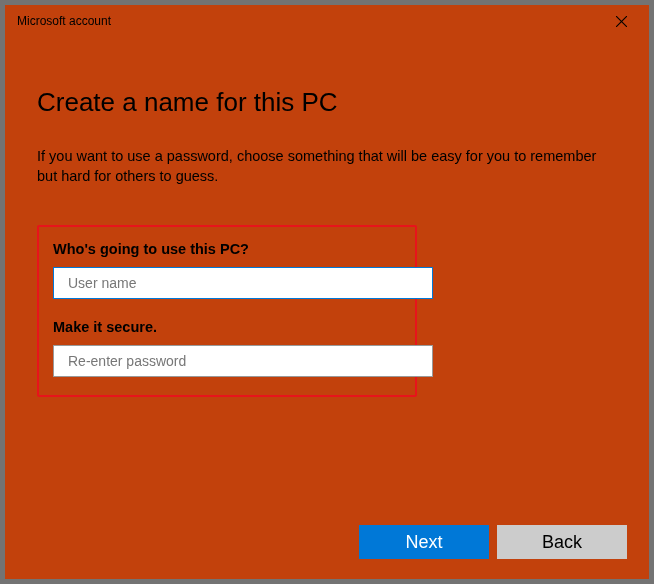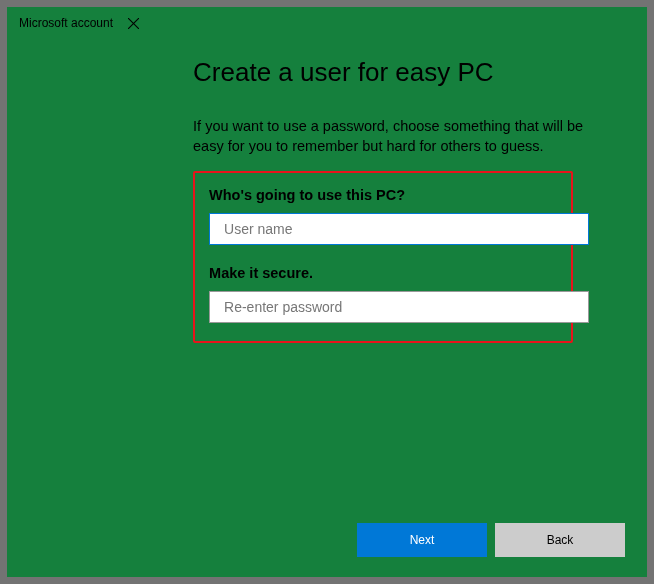--- a/index.html
+++ b/index.html
@@ -6,24 +6,24 @@
     body {
       font-family: "Segoe UI", Tahoma, sans-serif;
       background: #fff;
       width: 654px;
       height: 584px;
       overflow: hidden;
     }
     .window {
       width: 654px;
       height: 584px;
-      border: 7px solid #737373;
-      background: #15803d;
+      border: 5px solid #737373;
+      background: #c2410c;
       display: flex;
-      flex-direction: row;
+      flex-direction: column;
       position: relative;
     }
     .titlebar {
       height: 32px;
       display: flex;
       align-items: center;
       justify-content: space-between;
       padding: 0 8px 0 12px;
       font-size: 12px;
       color: #000;
@@ -45,21 +45,21 @@
     .heading {
       font-size: 26px;
       font-weight: 400;
       color: #000;
       margin-bottom: 28px;
     }
     .description {
       font-size: 14.5px;
       color: #000;
       line-height: 1.4;
-      margin-bottom: 14px;
+      margin-bottom: 38px;
     }
     .highlight-box {
       border: 2px solid #e8131b;
       border-radius: 2px;
       padding: 10px 14px 18px 14px;
       width: 380px;
     }
     .section-label {
       font-size: 14.5px;
       font-weight: 600;
@@ -88,21 +88,21 @@
     .footer {
       position: absolute;
       bottom: 20px;
       right: 22px;
       display: flex;
       gap: 8px;
     }
     .btn {
       width: 130px;
       height: 34px;
-      font-size: 12px;
+      font-size: 18px;
       font-family: inherit;
       border: none;
       cursor: pointer;
     }
     .btn-primary {
       background: #0078d7;
       color: #fff;
     }
     .btn-secondary {
       background: #cccccc;
@@ -117,21 +117,21 @@
     <span>Microsoft account</span>
     <div class="close-btn">
       <svg viewBox="0 0 10 10">
           <line x1="0" y1="0" x2="10" y2="10" stroke="#000" stroke-width="1"></line>
           <line x1="10" y1="0" x2="0" y2="10" stroke="#000" stroke-width="1"></line>
         </svg>
     </div>
   </div>
 
   <div class="content">
-    <h1 class="heading">Create a user for easy PC</h1>
+    <h1 class="heading">Create a name for this PC</h1>
     <p class="description">If you want to use a password, choose something that will be easy for you to remember but hard for others to guess.</p>
 
     <div class="highlight-box">
       <div class="section-label">Who's going to use this PC?</div>
       <input type="text" class="text-input focused" placeholder="User name" style="">
 
       <div class="section-label secure">Make it secure.</div>
       <input type="password" class="text-input" placeholder="Re-enter password" style="">
     </div>
   </div>

